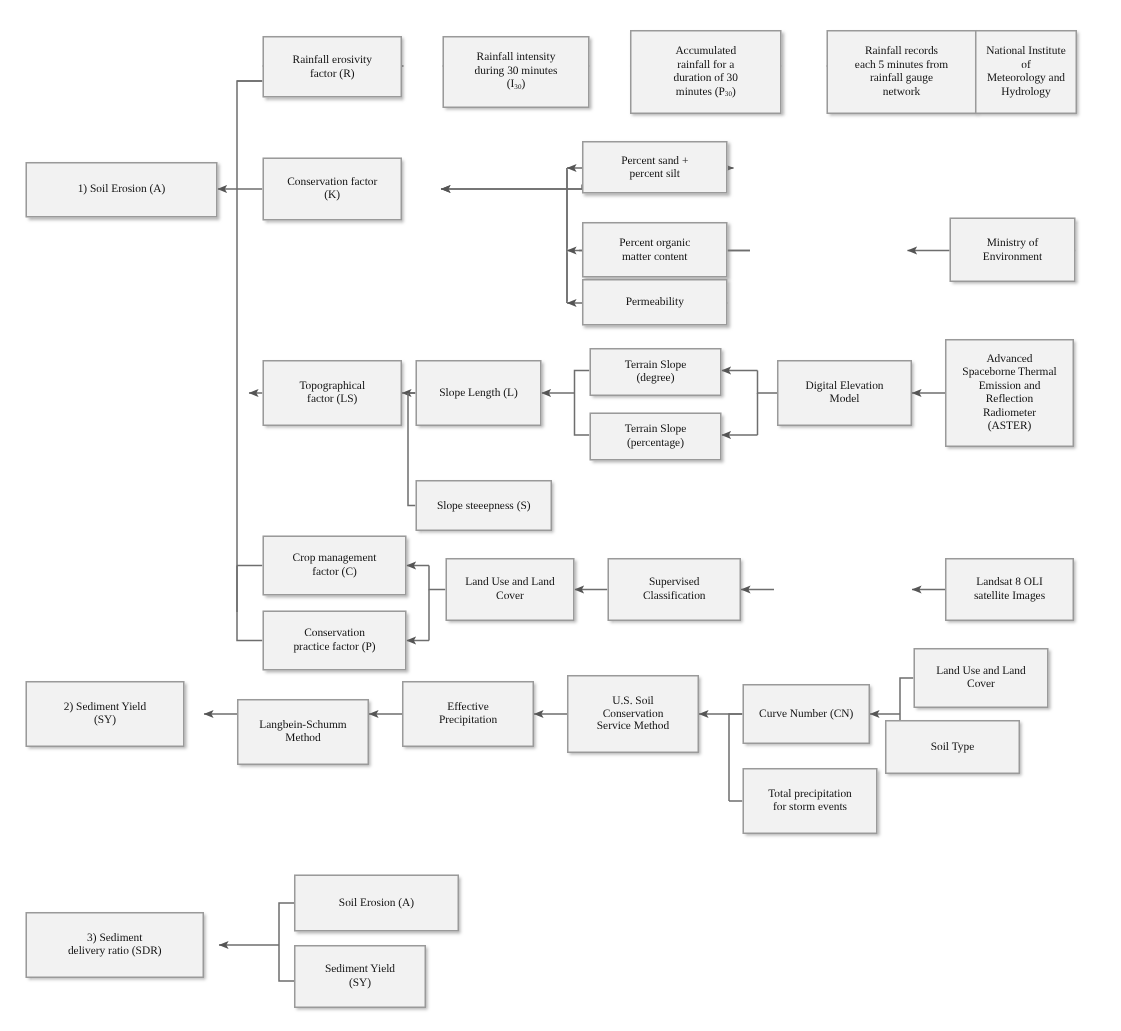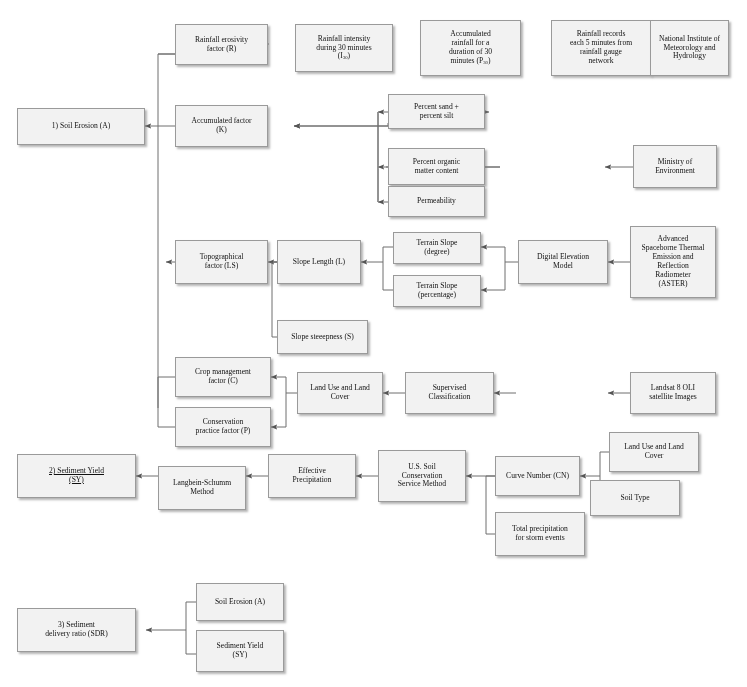--- a/index.html
+++ b/index.html
@@ -141,26 +141,26 @@
   </div>
 
   <div class="node f75" style="left:420px; top:20px;  width:101px; height:56px;">
     <span class="lbl"><span>Accumulated</span><br><span>rainfall for a</span><br><span>duration of 30</span><br><span><span>minutes (P</span><sub>30</sub><span>)</span></span></span>
   </div>
 
   <div class="node f75" style="left:551px; top:20px;  width:100px; height:56px;">
     <span class="lbl"><span>Rainfall records</span><br><span>each 5 minutes from</span><br><span>rainfall gauge</span><br><span>network</span></span>
   </div>
 
-  <div class="node f75" style="left:650px; top:20px;  width:79px;  height:56px;align-items:center;">
+  <div class="node f75" style="left:650px; top:20px;  width:68px;  height:56px;align-items:center;">
     <span class="lbl"><span>National Institute of</span><br><span>Meteorology and</span><br><span>Hydrology</span></span>
   </div>
 
   <div class="node f75" style="left:175px; top:105px; width:93px;  height:42px;">
-    <span class="lbl"><span>Accumulated factor</span><br><span>(K)</span></span>
+    <span class="lbl"><span>Conservation factor</span><br><span>(K)</span></span>
   </div>
 
   <div class="node f75" style="left:388px; top:94px;  width:97px;  height:35px;">
     <span class="lbl"><span>Percent sand +</span><br><span>percent silt</span></span>
   </div>
 
   <div class="node f75" style="left:388px; top:148px; width:97px;  height:37px;">
     <span class="lbl"><span>Percent organic</span><br><span>matter content</span></span>
   </div>
 
@@ -215,21 +215,21 @@
 
   <div class="node f75" style="left:405px; top:372px; width:89px;  height:42px;">
     <span class="lbl"><span>Supervised</span><br><span>Classification</span></span>
   </div>
 
 
   <div class="node f75" style="left:630px; top:372px; width:86px;  height:42px;">
     <span class="lbl"><span>Landsat 8 OLI</span><br><span>satellite Images</span></span>
   </div>
 
-  <div class="node f75" style="left:17px;  top:454px; width:119px; height:44px;text-decoration:underline;">
+  <div class="node f75" style="left:17px;  top:454px; width:106px; height:44px;">
     <span class="lbl"><span>2) Sediment Yield</span><br><span>(SY)</span></span>
   </div>
 
   <div class="node f75" style="left:158px; top:454px; width:88px;  height:44px;margin-top:12px;">
     <span class="lbl"><span>Langbein-Schumm</span><br><span>Method</span></span>
   </div>
 
   <div class="node f75" style="left:268px; top:454px; width:88px;  height:44px;">
     <span class="lbl"><span>Effective</span><br><span>Precipitation</span></span>
   </div>
@@ -251,21 +251,21 @@
   </div>
 
   <div class="node f75" style="left:495px; top:512px; width:90px;  height:44px;">
     <span class="lbl"><span>Total precipitation</span><br><span>for storm events</span></span>
   </div>
 
   <div class="node f75" style="left:17px;  top:608px; width:119px; height:44px;">
     <span class="lbl"><span>3) Sediment</span><br><span>delivery ratio (SDR)</span></span>
   </div>
 
-  <div class="node f75" style="left:196px; top:583px; width:88px;  height:38px;">
+  <div class="node f75" style="left:196px; top:583px; width:110px;  height:38px;">
     <span class="lbl">Soil Erosion (A)</span>
   </div>
 
   <div class="node f75" style="left:196px; top:630px; width:88px;  height:42px;">
     <span class="lbl"><span>Sediment Yield</span><br><span>(SY)</span></span>
   </div>
 
 </div>
 
 </body></html>

